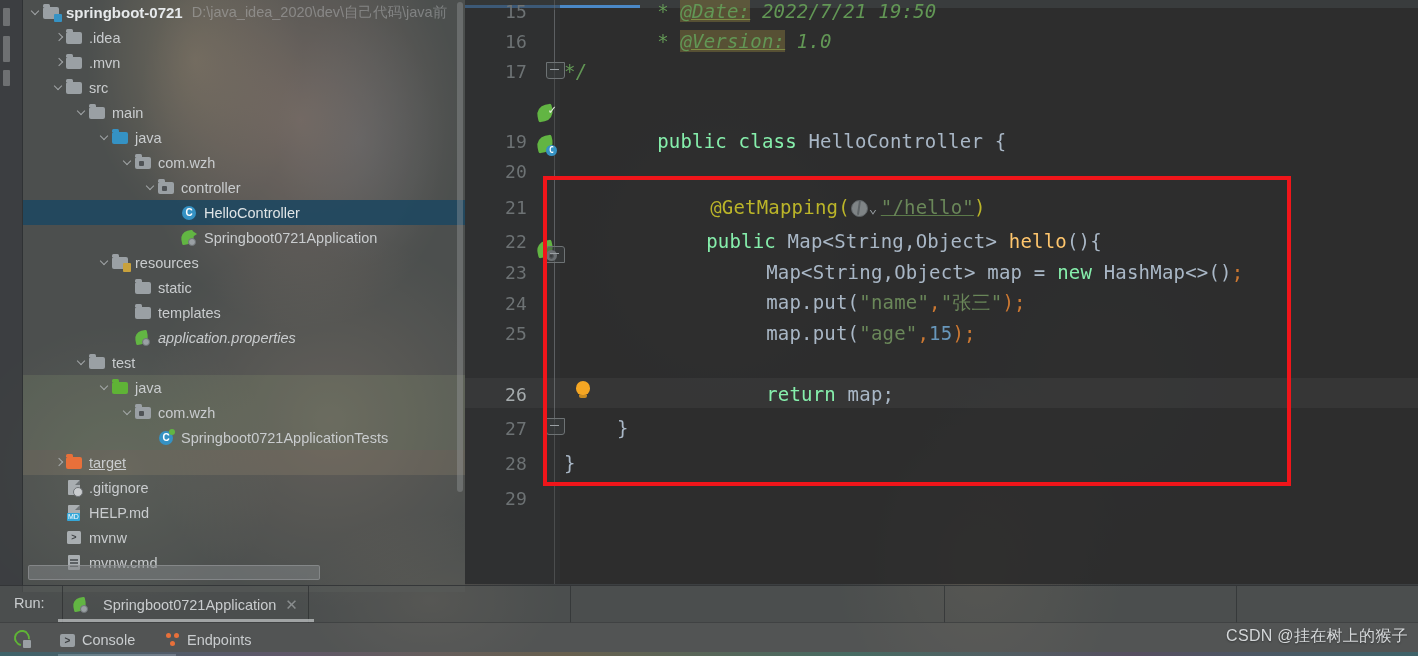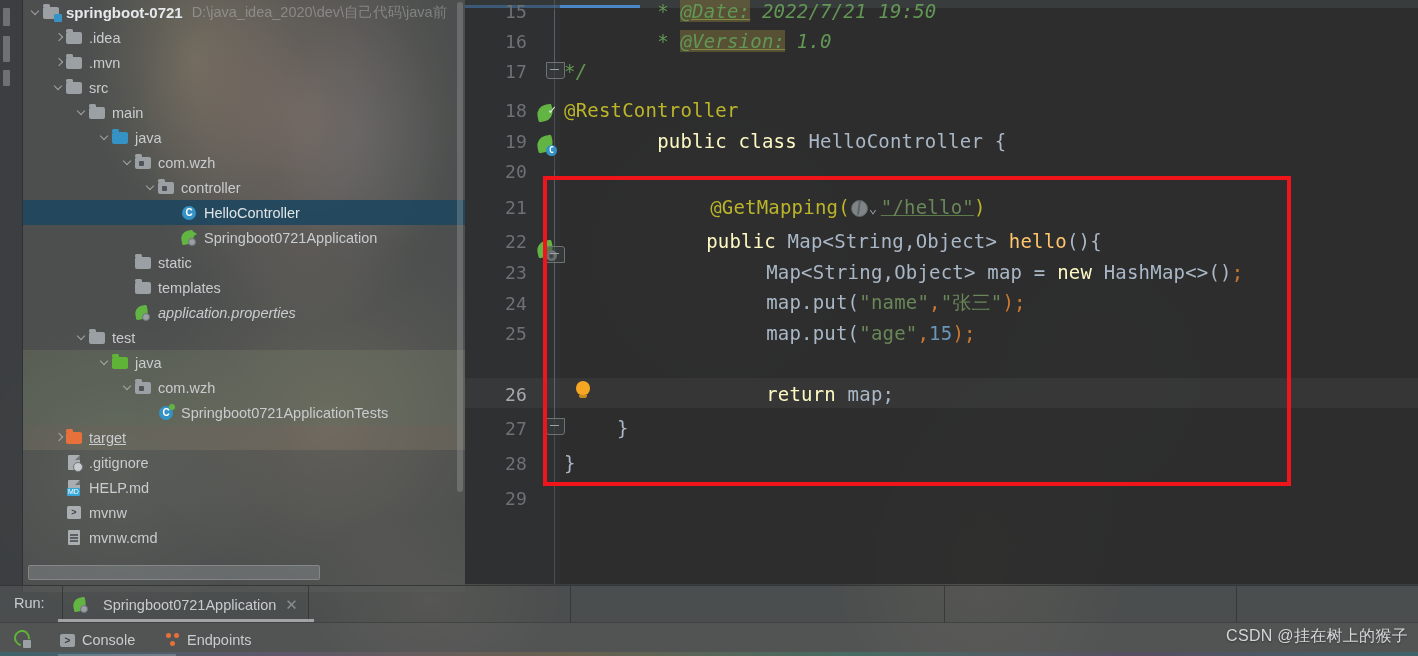--- a/index.html
+++ b/index.html
@@ -116,21 +116,21 @@
     font-size:19px;letter-spacing:.2px;
   }
   .lineno{
     position:absolute;left:0;width:62px;text-align:right;color:#6d7274;font-size:18px;
     font-family:"DejaVu Sans Mono","Liberation Mono",monospace;
   }
   .code{position:absolute;left:99px;white-space:pre;color:#a9b7c6;}
   .curline{position:absolute;left:0;right:0;height:30.4px;background:rgba(255,255,255,.045);}
 
   
-  .k{color:#fef9c3;}      
+  .k{color:#86efac;}      
   .ann{color:#bbb529;}    
   .cm{color:#629755;font-style:italic;}
   .str{color:#6a8759;}
   .num{color:#6897bb;}
   .typ{color:#a9b7c6;}
   .mth{color:#ffc66d;}
   .pn{color:#a9b7c6;}
   .semi{color:#cc7832;}
   .hl-tag{
     background:rgba(122,110,58,.55);text-decoration:underline;
@@ -297,20 +297,29 @@
             <span class="arrow none"></span>
             <span class="ico">
               <span class="spring">
                 <span class="leaf"></span>
                 <span class="gear"></span>
                 <span class="play"></span>
               </span>
             </span>
             <span class="lbl">Springboot0721Application</span>
           </div>
+          <div class="row" style="padding-left: 77px;">
+            <span class="arrow down"></span>
+            <span class="ico">
+              <span class="fold">
+                <span class="badge-lines"></span>
+              </span>
+            </span>
+            <span class="lbl">resources</span>
+          </div>
           <div class="row" style="padding-left: 100px;">
             <span class="arrow none"></span>
             <span class="ico">
               <span class="fold"></span>
             </span>
             <span class="lbl">static</span>
           </div>
           <div class="row" style="padding-left: 100px;">
             <span class="arrow none"></span>
             <span class="ico">
@@ -454,24 +463,20 @@
       <span class="code">
         <span class="cm">*</span><span class="cm"> </span><span class="hl-tag">@Version:</span><span class="cm"> </span><span class="cm">1.0</span>
       </span>
     </div>
 
     <div class="cline" style="top:56px;">
       <span class="lineno">17</span>
       <span class="code cm">*/</span>
     </div>
 
-    <div class="cline" style="top:95px;">
-      <span class="lineno">18</span>
-      <span class="code ann">@RestController</span>
-    </div>
 
     <div class="cline" style="top:126px;">
       <span class="lineno">19</span>
       <span class="code">
         <span class="k">public class</span><span> </span><span class="typ">HelloController</span><span> </span><span class="pn">{</span>
       </span>
     </div>
 
     <div class="cline" style="top:156px;">
       <span class="lineno">20</span>

